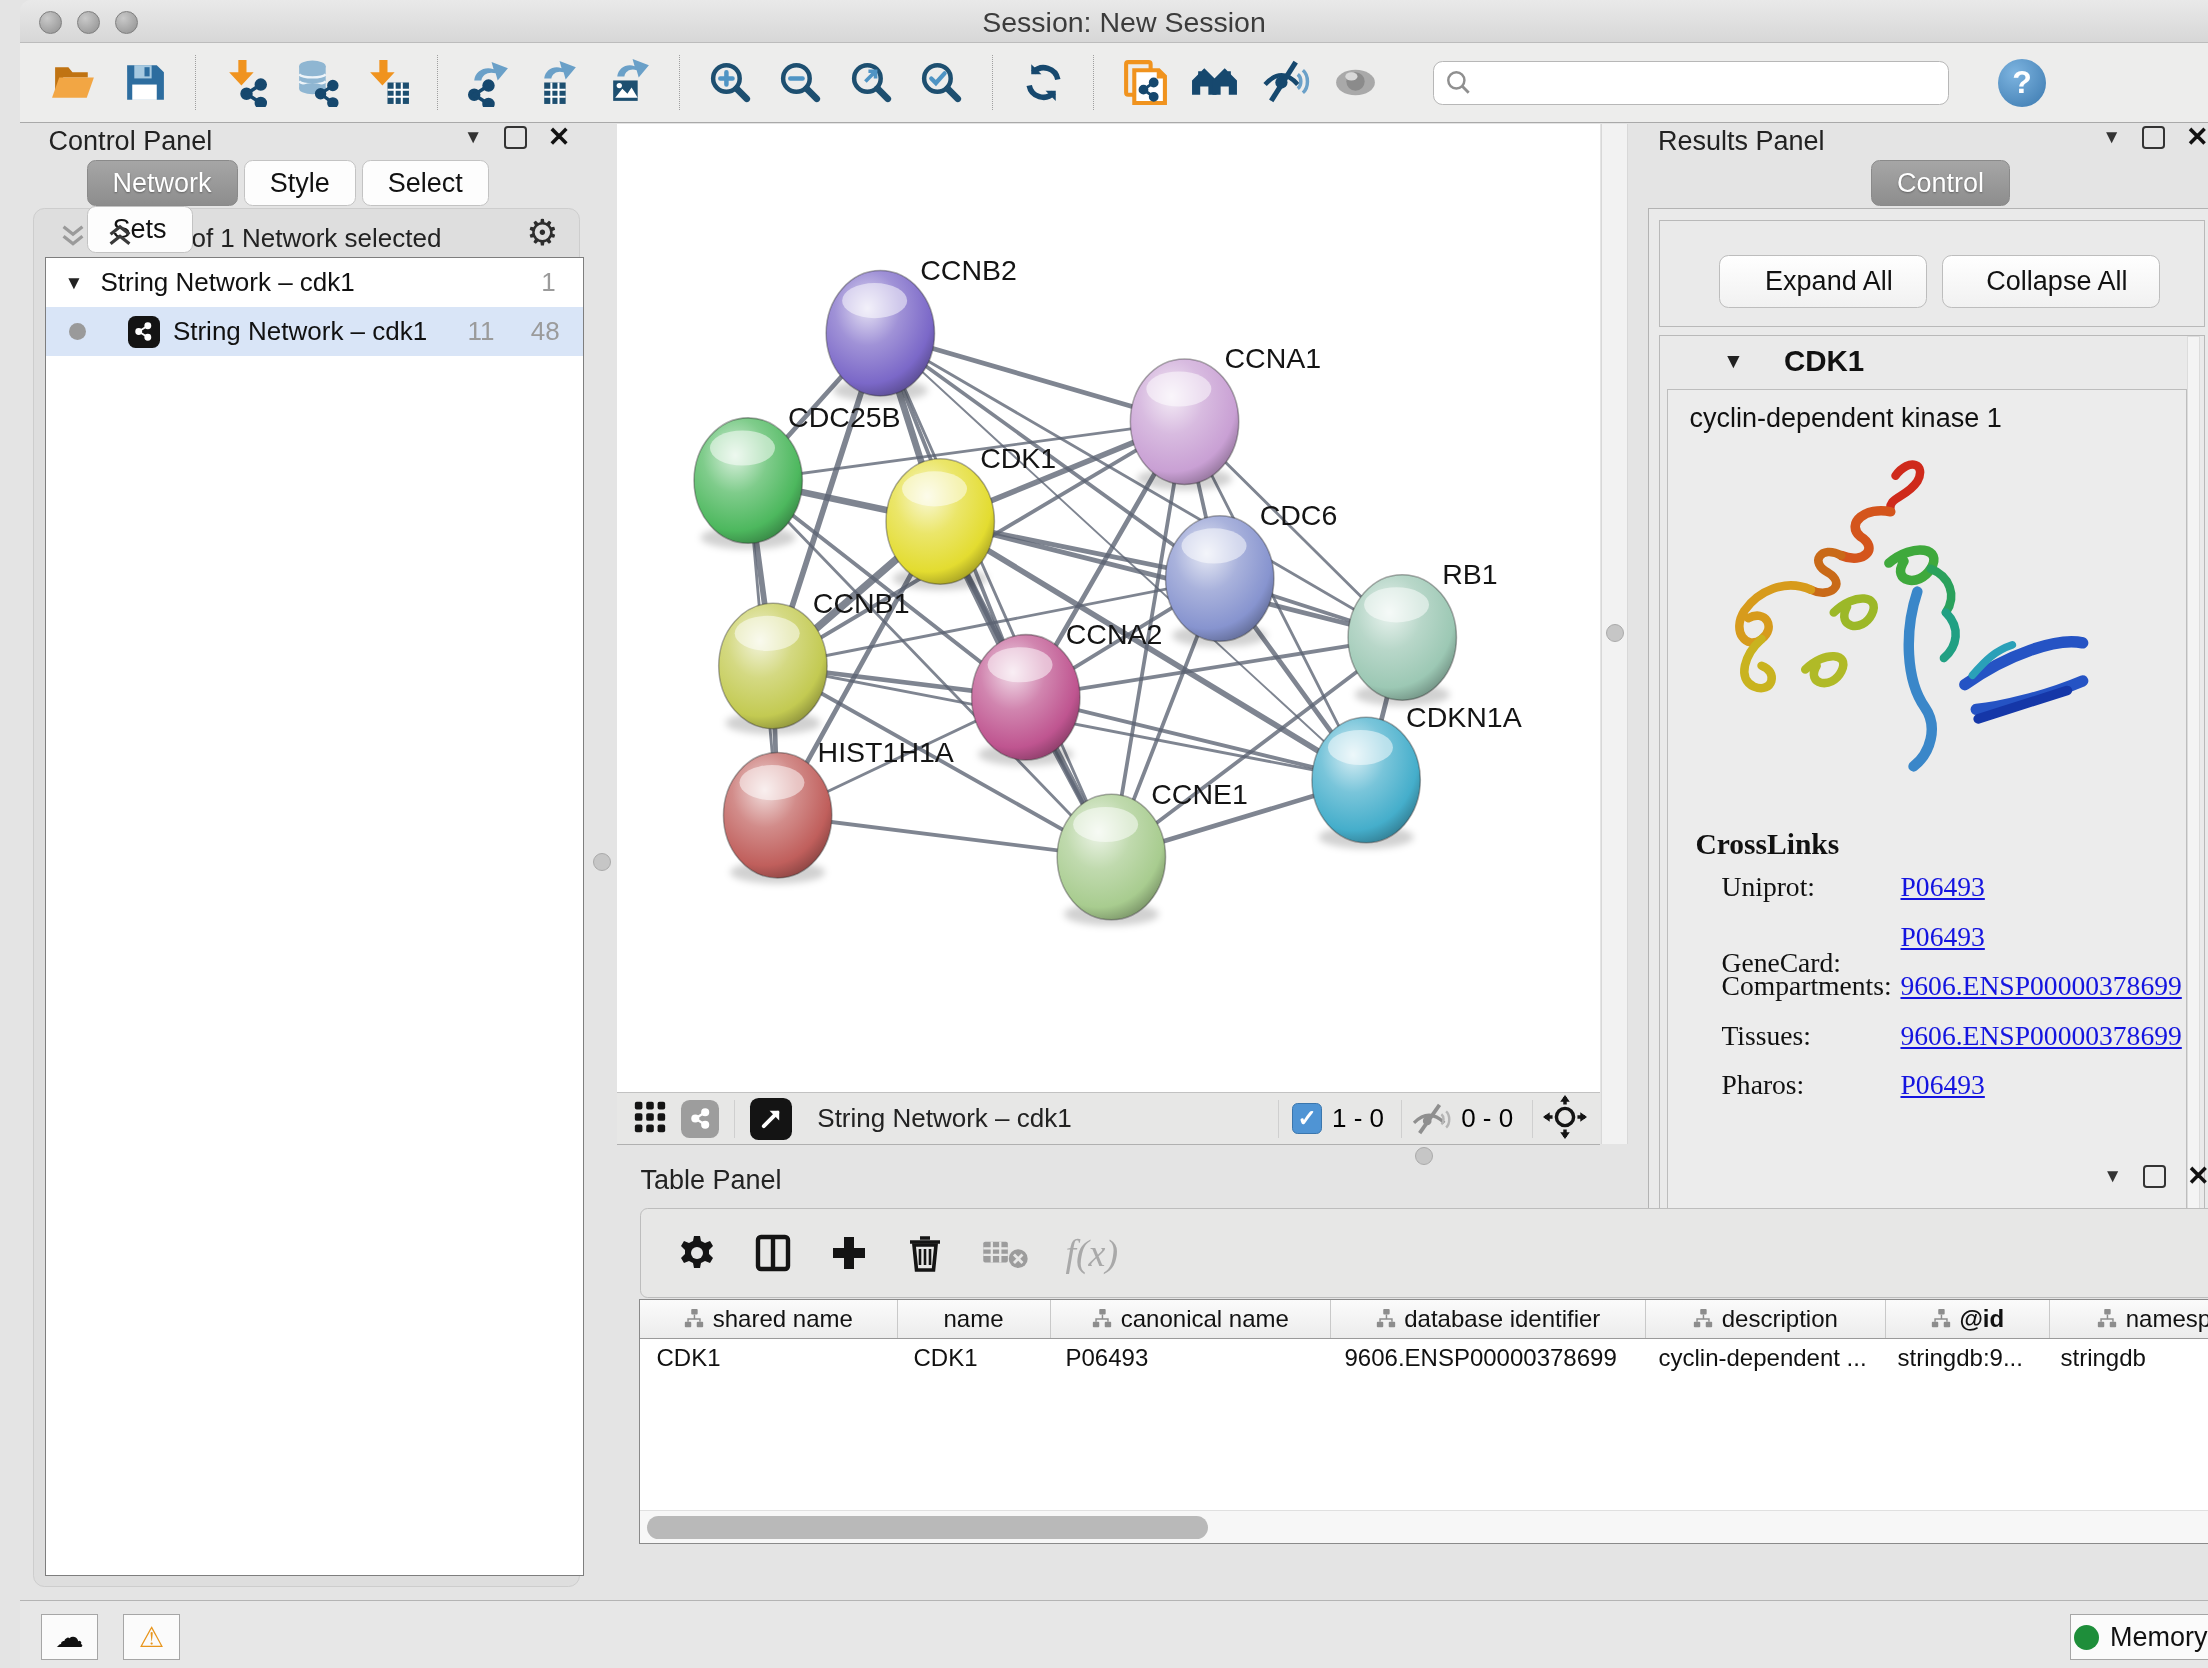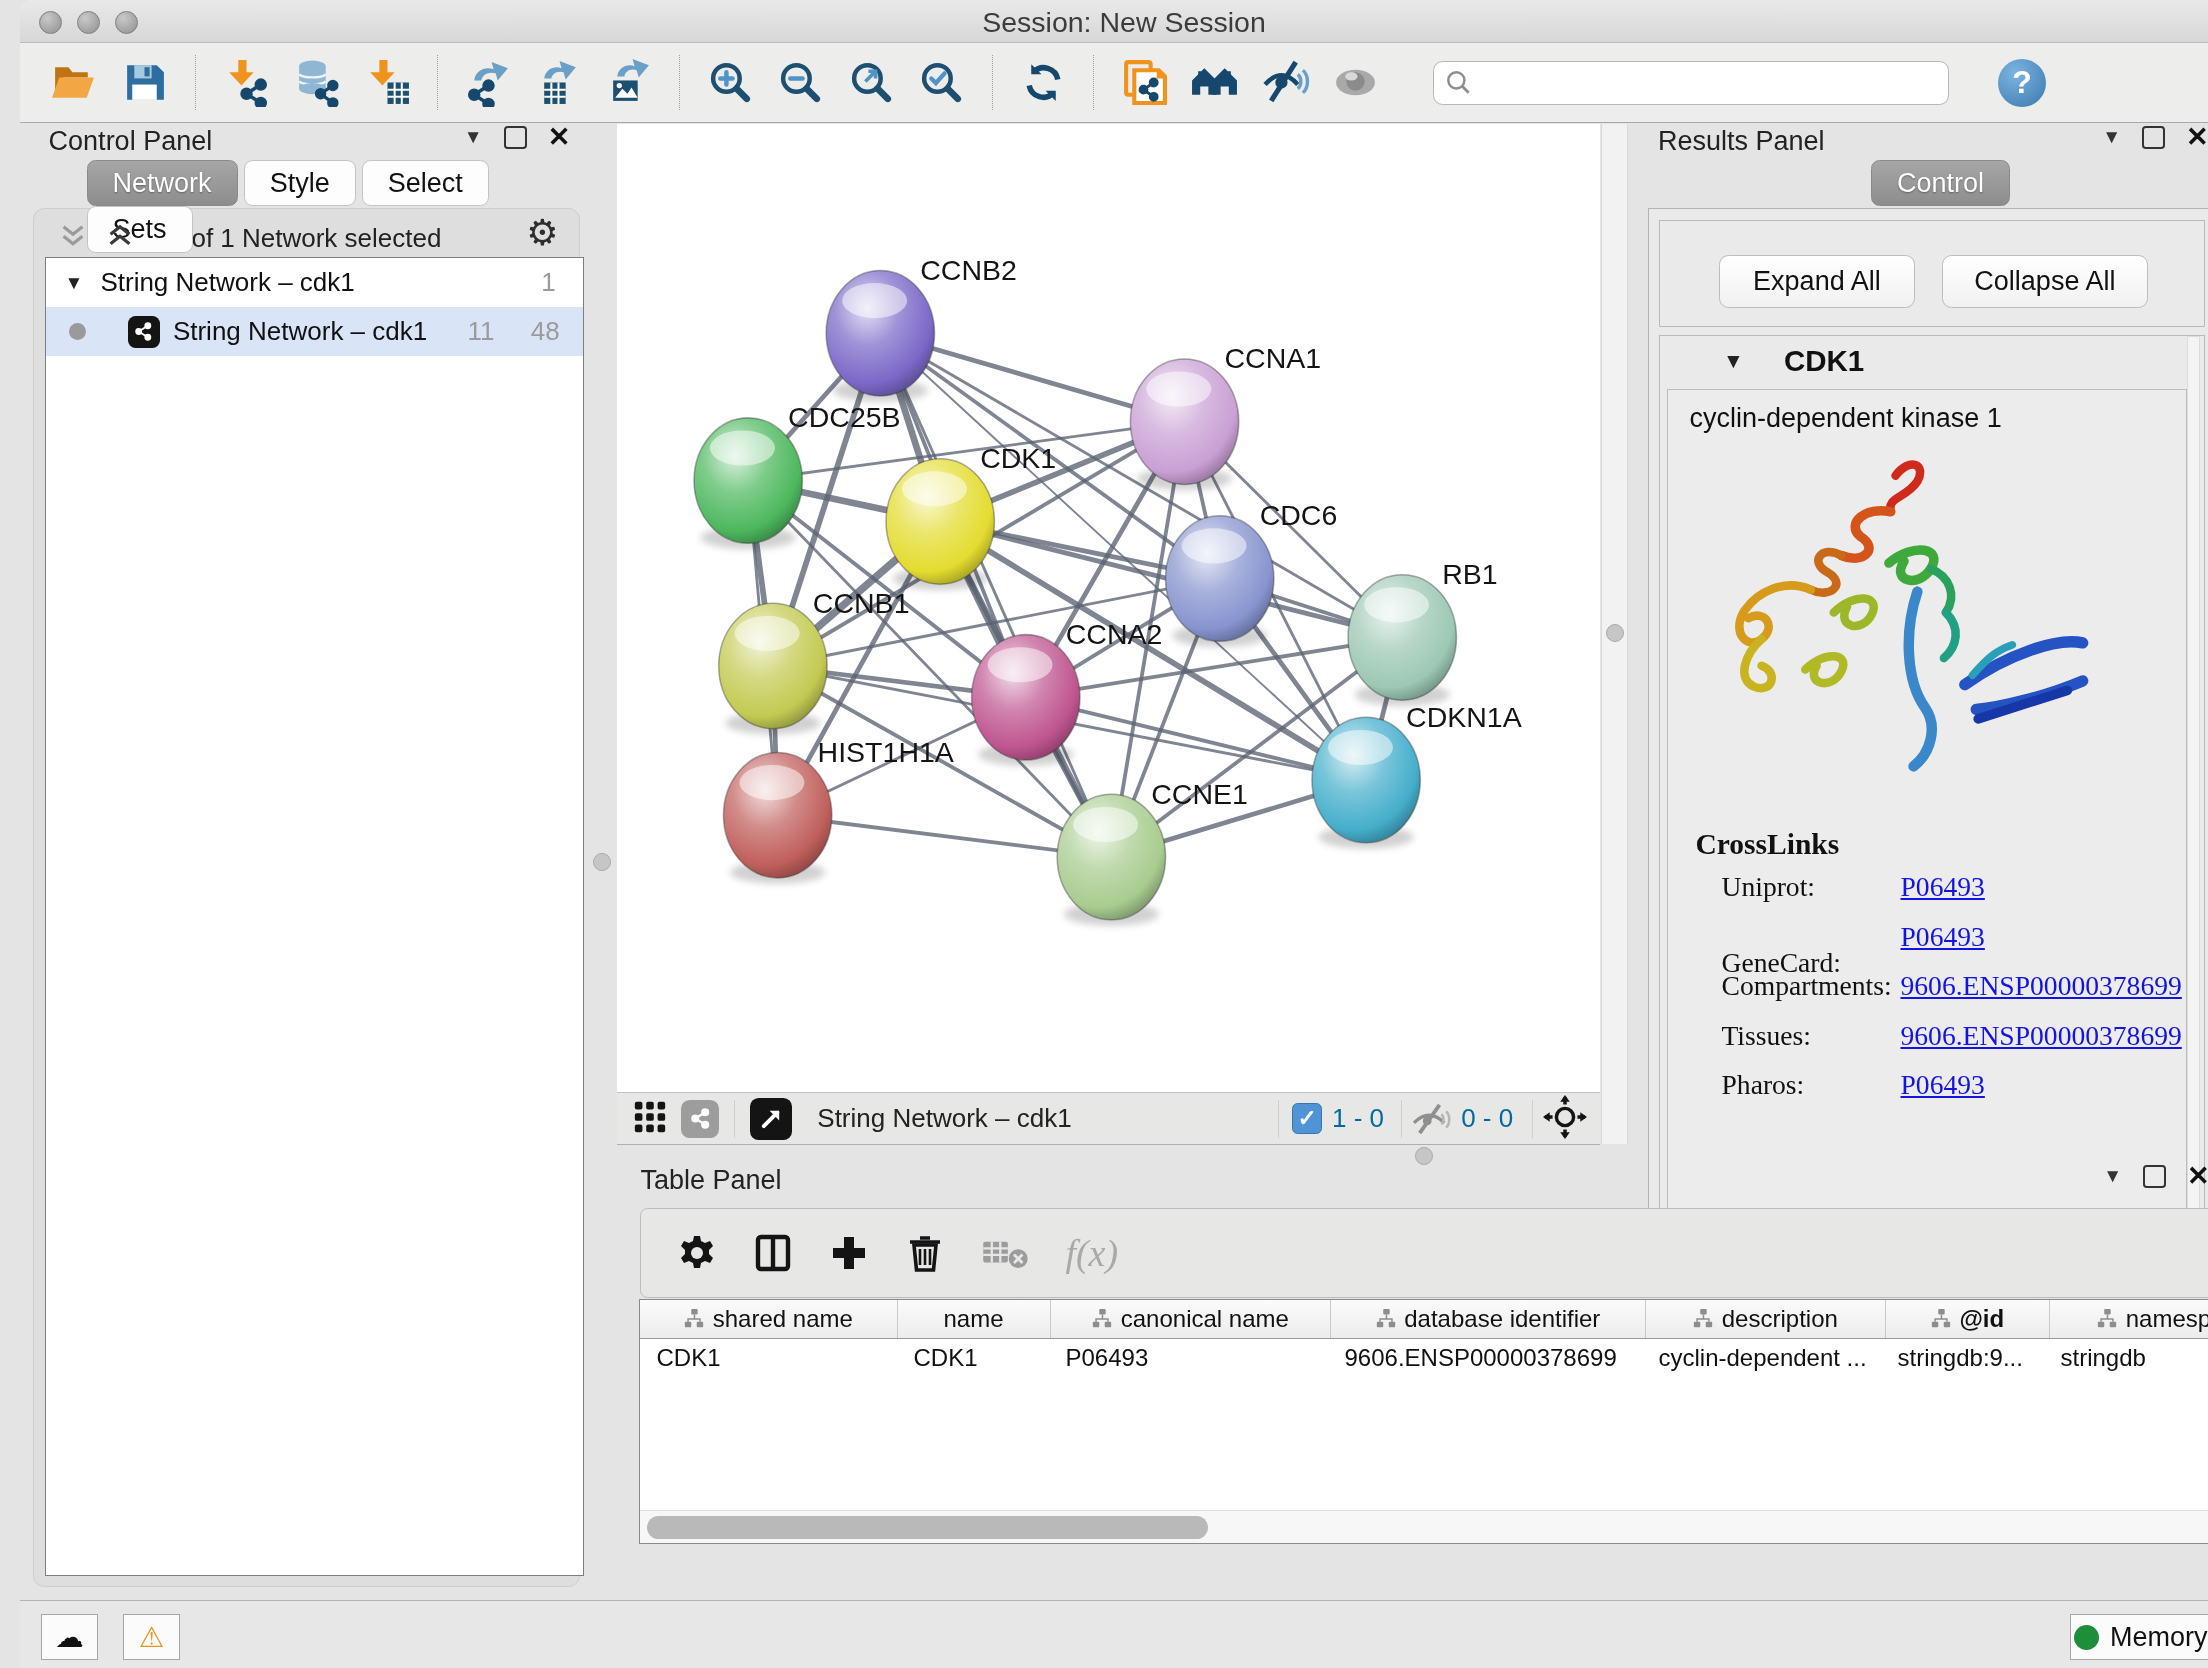--- a/index.html
+++ b/index.html
@@ -58,37 +58,37 @@
     display:flex;align-items:center;justify-content:center;}
   .tr-count{position:absolute;font-size:26px;color:#9b9b9b;}
 
   
   #network-panel{position:absolute;left:597px;top:124px;width:983px;height:1020px;}
   #net-view{position:absolute;left:0;top:0;width:983px;height:968px;background:#fff;}
   #net-status{position:absolute;left:0;top:968px;width:983px;height:51px;background:#e7e7e6;
     border-top:1.9px solid #c2c2c2;border-bottom:1.9px solid #b0b0b0;display:flex;align-items:center;}
   .ns-sep{width:0;height:38px;border-left:1.9px solid #cfcfcf;margin:0 15px;}
   #ns-name{font-size:26px;color:#222;margin-left:25px;}
-  .ns-count{font-size:26px;color:#0369a1;margin:0 9.5px;}
+  .ns-count{font-size:26px;color:#000000;margin:0 9.5px;}
   #ns-check{width:28.5px;height:28.5px;border-radius:5.7px;background:#4f94d4;border:1px solid #3a76ad;
     color:#fff;font-size:23px;font-weight:bold;display:flex;align-items:center;justify-content:center;margin-left:13.3px;}
 
   
   #vsplit{position:absolute;left:1581px;top:124px;width:25px;height:1020px;background:#f2f2f2;
     border-left:1px solid #d8d8d8;border-right:1px solid #d8d8d8;}
   .knob{position:absolute;width:16px;height:16px;border-radius:50%;background:#c6c6c6;border:1px solid #aaa;}
 
   
   #results-panel{position:absolute;left:1617px;top:124px;width:585px;height:1008px;}
   #rp-tab{position:absolute;left:234px;top:36px;}
   #rp-outer{position:absolute;left:11.4px;top:84px;width:569px;height:1039px;background:#eaeaea;
     border:1.9px solid #b3b3b3;}
   #rp-btnbox{position:absolute;left:9.5px;top:11.4px;width:544px;height:105px;border:1.9px solid #b9b9b9;}
   .rp-btn{position:absolute;top:34px;height:51px;border:1px solid #bdbdbd;border-radius:9.5px;
-    background:linear-gradient(#ffffff,#f1f1f1);font-size:27px;color:#111;display:flex;align-items:center;justify-content:center;}
+    background:linear-gradient(#ffffff,#f1f1f1);font-size:27px;color:#111;display:flex;align-items:center;justify-content:center;padding-left:12px;}
   #rp-section{position:absolute;left:9.5px;top:126px;width:544px;height:892px;border:1.9px solid #b9b9b9;}
   #rp-sec-head{position:absolute;left:0;top:0;height:51px;width:100%;}
   #rp-sec-caret{position:absolute;left:63px;top:13.3px;font-size:21px;color:#222;}
   #rp-gene{position:absolute;left:124px;top:7.6px;font-size:29.5px;font-weight:bold;color:#111;}
   #rp-sub{position:absolute;left:7.6px;top:53px;right:17px;bottom:9.5px;border:1.9px solid #bdbdbd;background:#ececec;}
   #rp-desc{position:absolute;left:21px;top:13.3px;font-size:27px;color:#111;}
   #rp-protein{position:absolute;left:23px;top:61px;}
   #rp-xl-title{position:absolute;left:27px;top:438px;font-family:"Liberation Serif",serif;
     font-size:29.5px;font-weight:bold;color:#111;}
   .xl-row{position:absolute;left:53px;font-family:"Liberation Serif",serif;font-size:27.6px;color:#111;}

